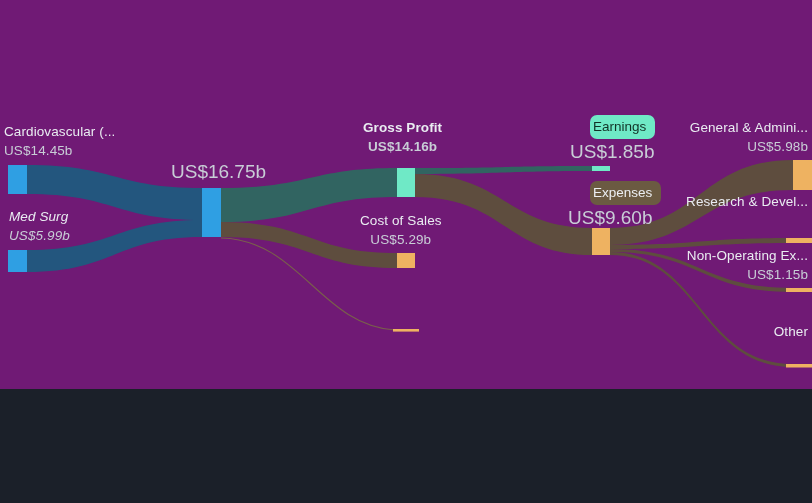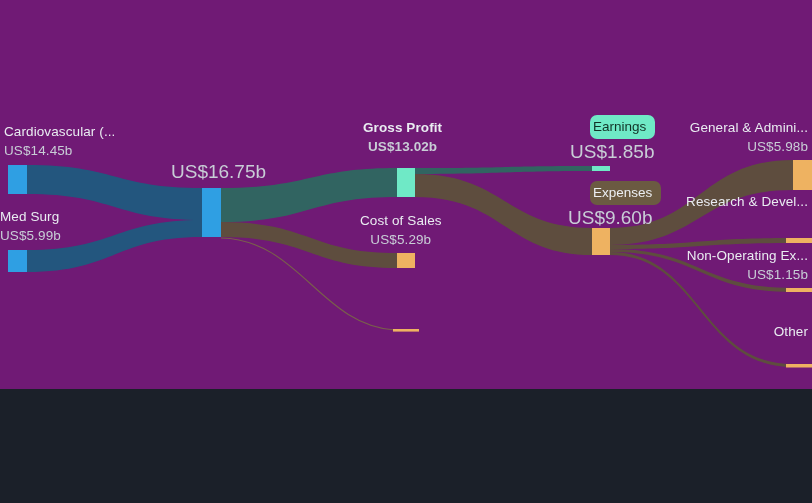--- a/index.html
+++ b/index.html
@@ -138,30 +138,30 @@
       <rect x="786" y="288" width="26" height="4" fill="#eeb261"></rect>
       <rect x="786" y="364" width="26" height="3.5" fill="#eeb261"></rect>
     </g>
   </svg>
 
   <div class="lbl left" style="left:4px; top:122px;">
     <span>Cardiovascular (...</span>
     <span class="val">US$14.45b</span>
   </div>
 
-  <div class="lbl left" style="left:0; top:207px;">
+  <div class="lbl left" style="left:9px; top:207px;font-style:italic;">
     <span>Med Surg</span>
     <span class="val">US$5.99b</span>
   </div>
 
   <div class="badge-sub" style="left:171px; top:163px;">US$16.75b</div>
 
   <div class="lbl center" style="left:363px; top:118px;font-weight:bold;">
     <span>Gross Profit</span>
-    <span class="val">US$13.02b</span>
+    <span class="val">US$14.16b</span>
   </div>
 
   <div class="lbl center" style="left:360px; top:211px;">
     <span>Cost of Sales</span>
     <span class="val">US$5.29b</span>
   </div>
 
 
   <div class="badge badge-earnings" style="left:566px; top:115px;">Earnings</div>
   <div class="badge-sub" style="left:570px; top:143px;">US$1.85b</div>

